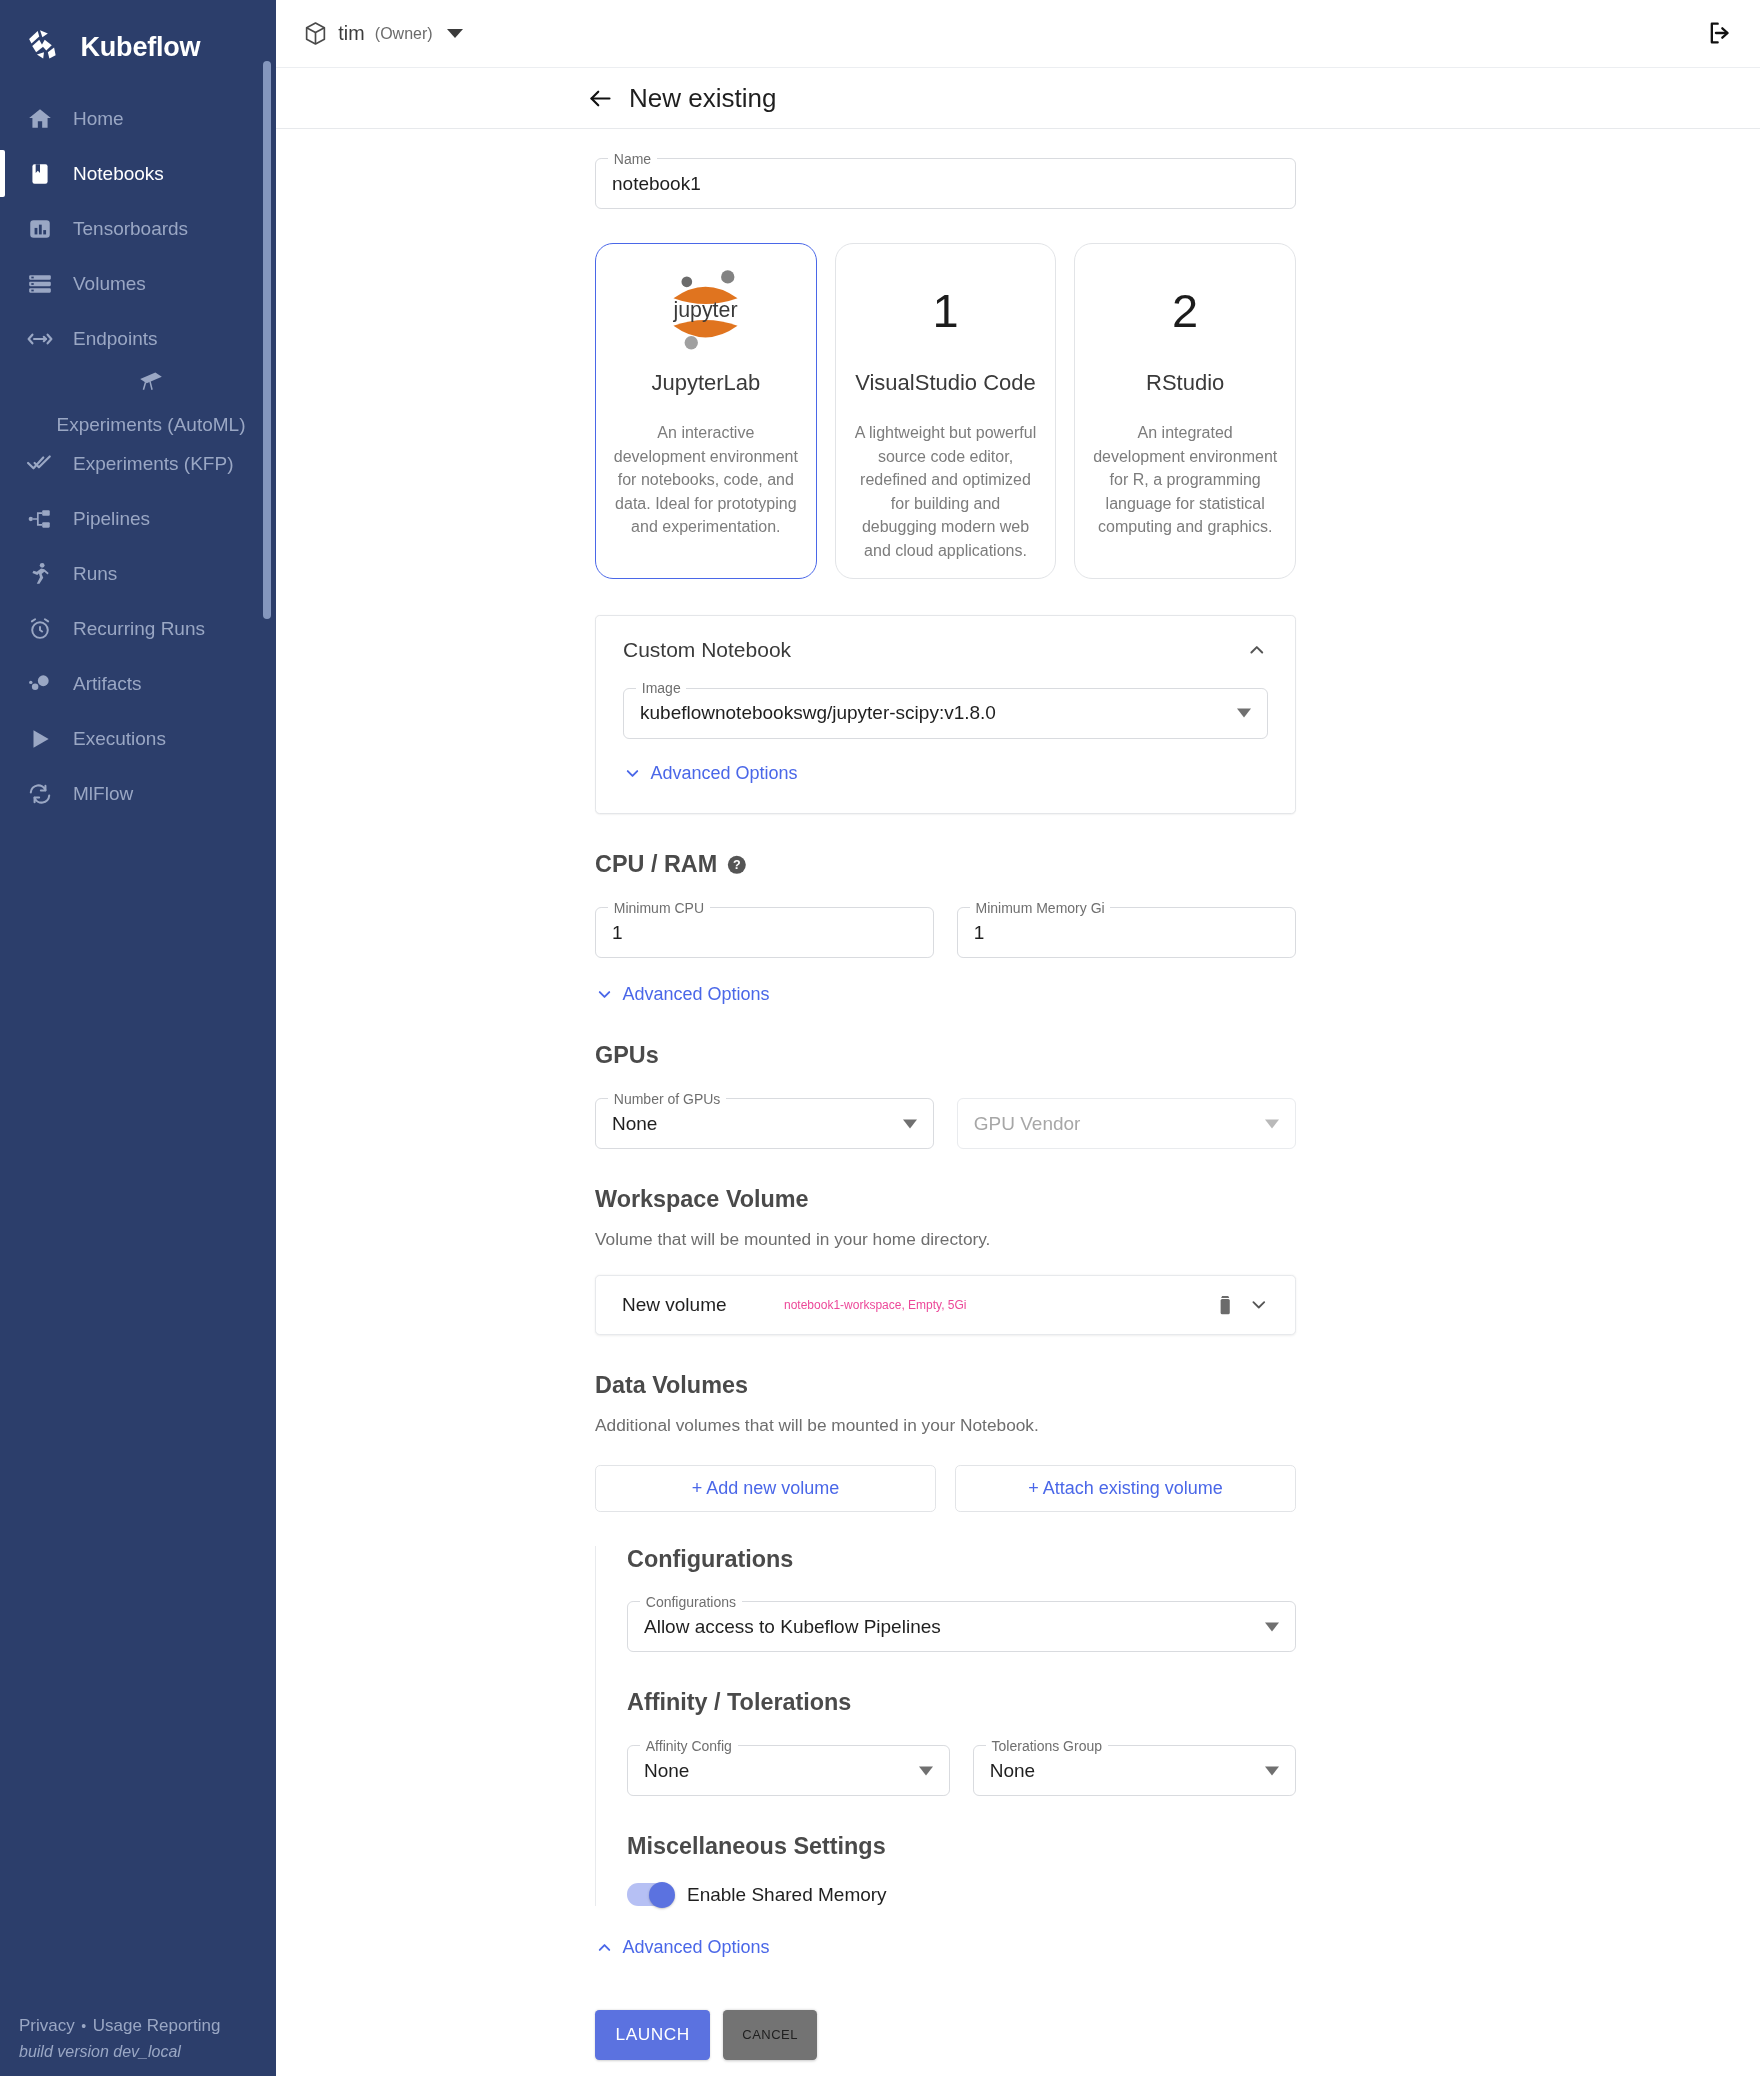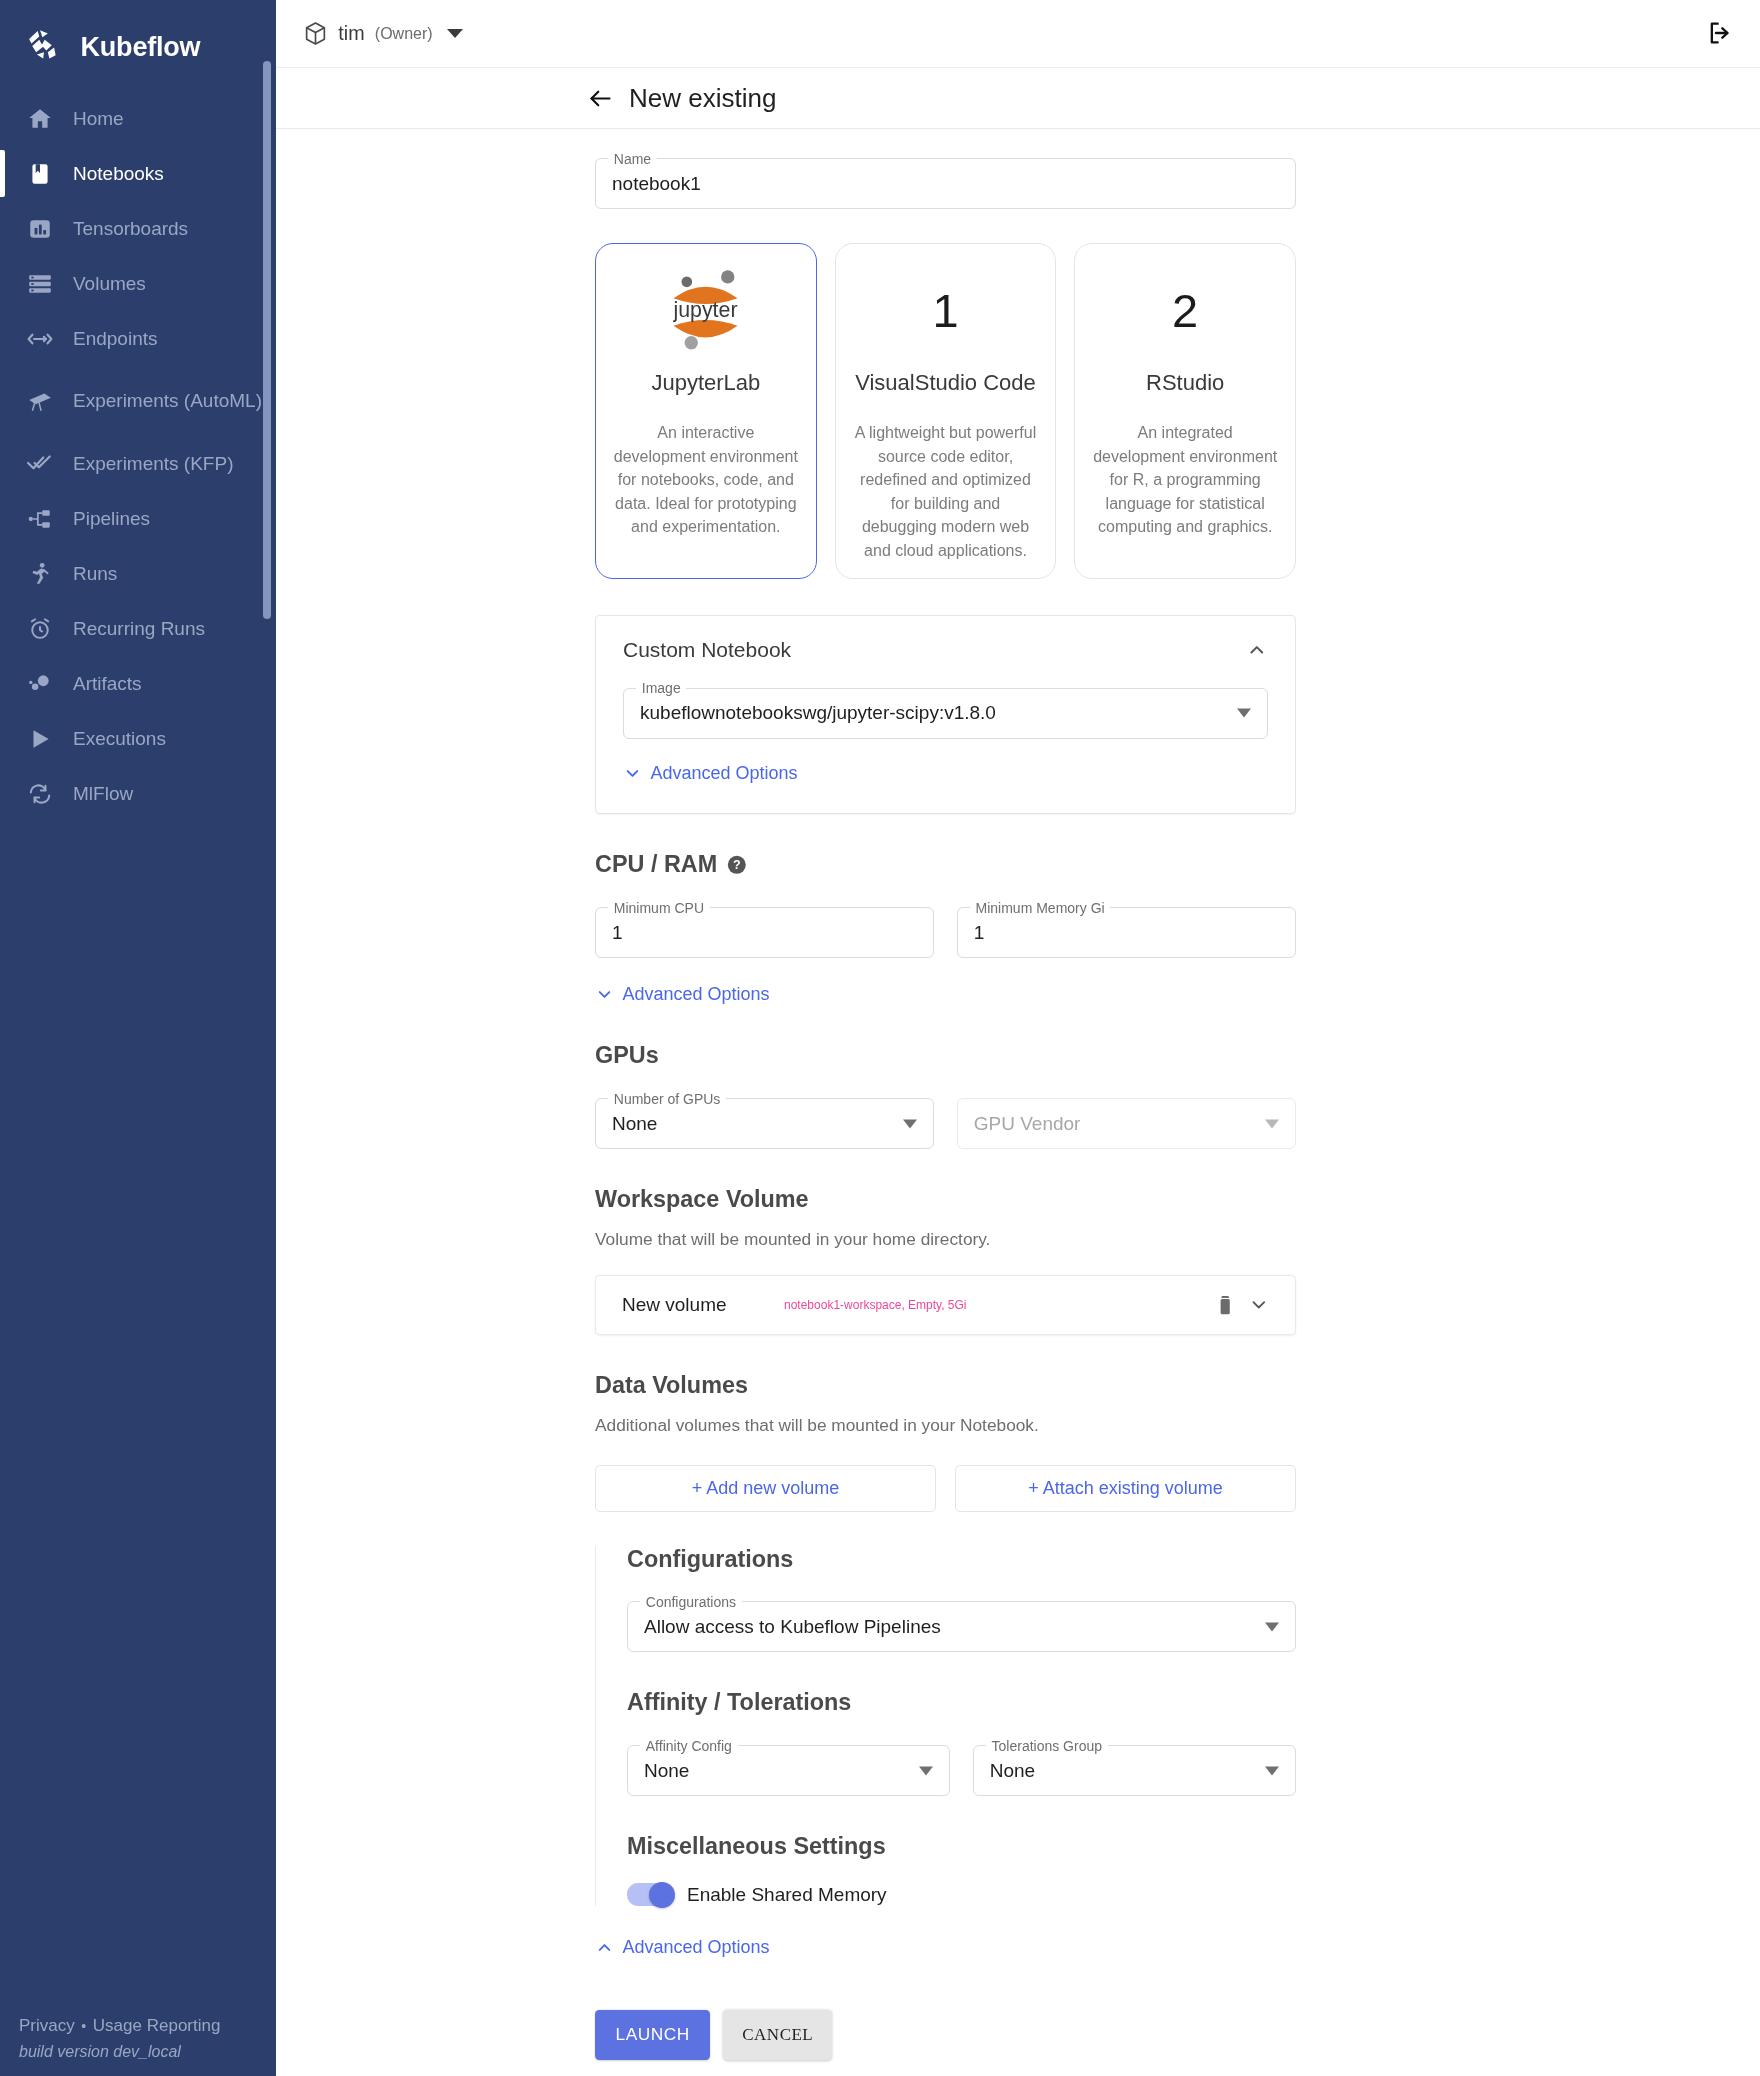--- a/index.html
+++ b/index.html
@@ -40,21 +40,21 @@
   }
   .nav-item .nav-icon svg { width: 26px; height: 26px; display: block; }
   .nav-label {
     color: #9aa7c4; font-size: 19px; line-height: 1.22; font-weight: 400;
   }
   .nav-item.active .nav-label { color: #ffffff; font-weight: 500; }
   .nav-item.active::before {
     content: ""; position: absolute; left: 0; top: 3.7px; bottom: 3.7px;
     width: 4.7px; background: #ffffff; border-radius: 0 1.9px 1.9px 0;
   }
-  .nav-item.two-line { min-height: 70px; }
+  .nav-item.two-line { min-height: 70px; flex-direction: column; }
   .sidebar-footer {
     position: absolute; left: 0; bottom: 0; width: 100%;
     padding: 0 0 16px 19px;
   }
   .footer-links {
     color: #9aa7c4; font-size: 17px; display: flex; align-items: center; gap: 6.6px;
   }
   .footer-links .dot { font-size: 14px; }
   .footer-build {
     color: #9aa7c4; font-size: 16px; font-style: italic; margin-top: 6.6px;
@@ -207,23 +207,23 @@
 
   
   .actions { display: flex; gap: 13px; margin-top: 52px; padding-bottom: 42px; }
   .btn-primary {
     background: #5b72e0; color: #fff; border: none; border-radius: 4.2px;
     font-size: 17.3px; letter-spacing: 0.5px; padding: 0 20.6px; height: 50px;
     cursor: pointer; font-family: inherit;
     box-shadow: 0 0.9px 2.3px rgba(0,0,0,0.18);
   }
   .btn-plain {
-    background: #e5e5e5; color: #1f1f1f; border: none; border-radius: 4.2px;
-    font-size: 17px; letter-spacing: 0.5px; padding: 0 19px; height: 50px;
-    cursor: pointer; font-family: Liberation Serif, serif;
+    background: #737373; color: #1f1f1f; border: none; border-radius: 4.2px;
+    font-size: 13px; letter-spacing: 0.5px; padding: 0 19px; height: 50px;
+    cursor: pointer; font-family: Liberation Sans, sans-serif;
     box-shadow: 0 0.9px 2.8px rgba(0,0,0,0.22);
   }
 </style>
 </head>
 <body>
 
 <div class="app">
 
   <aside class="sidebar">
     <div class="brand">

